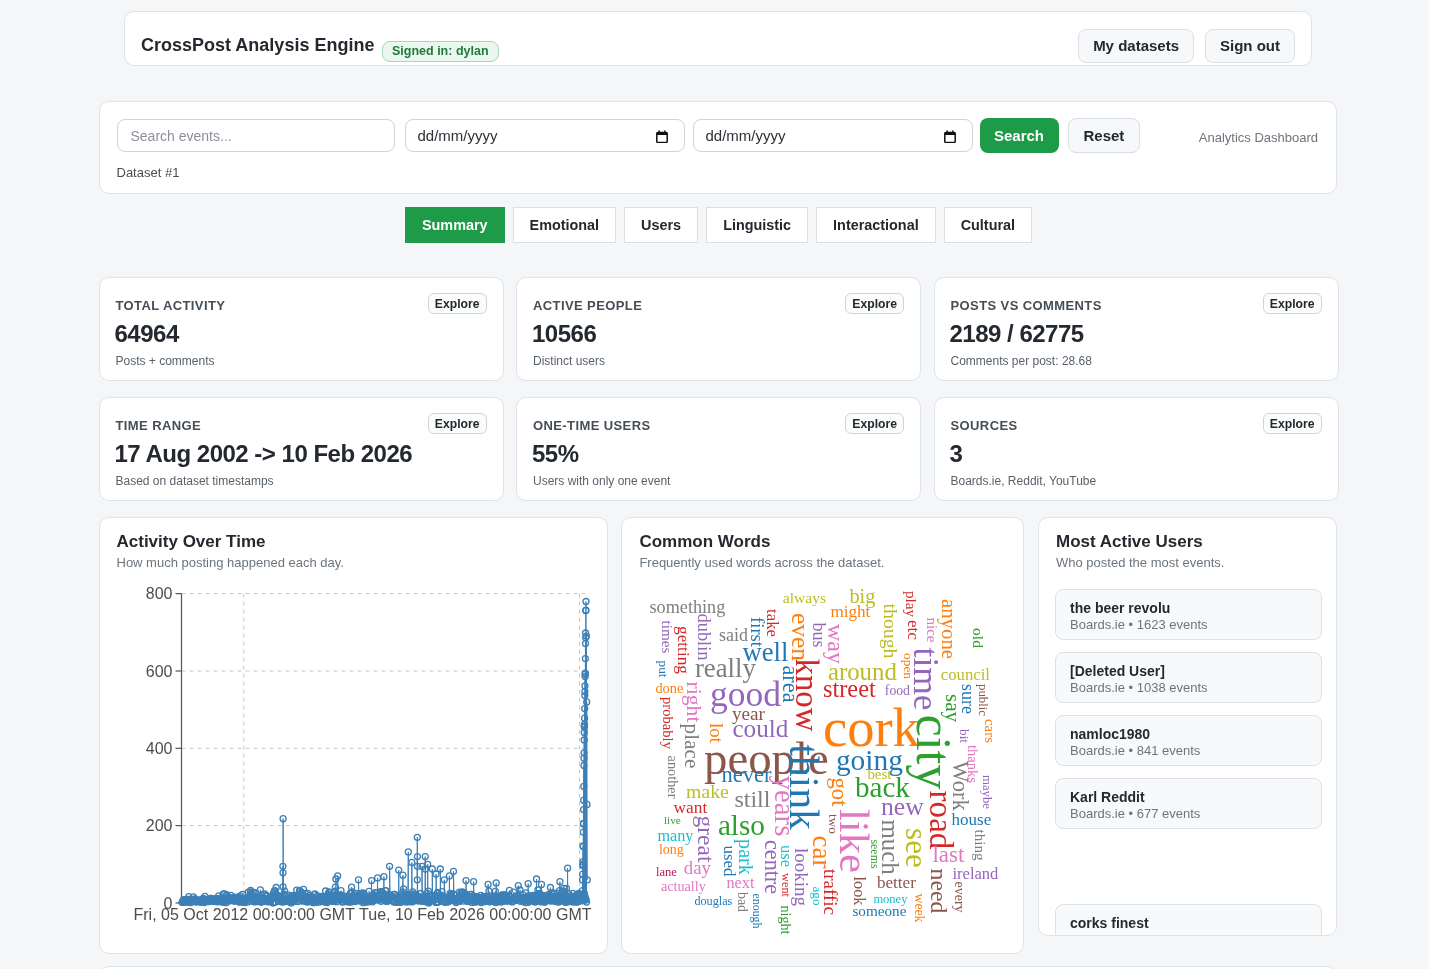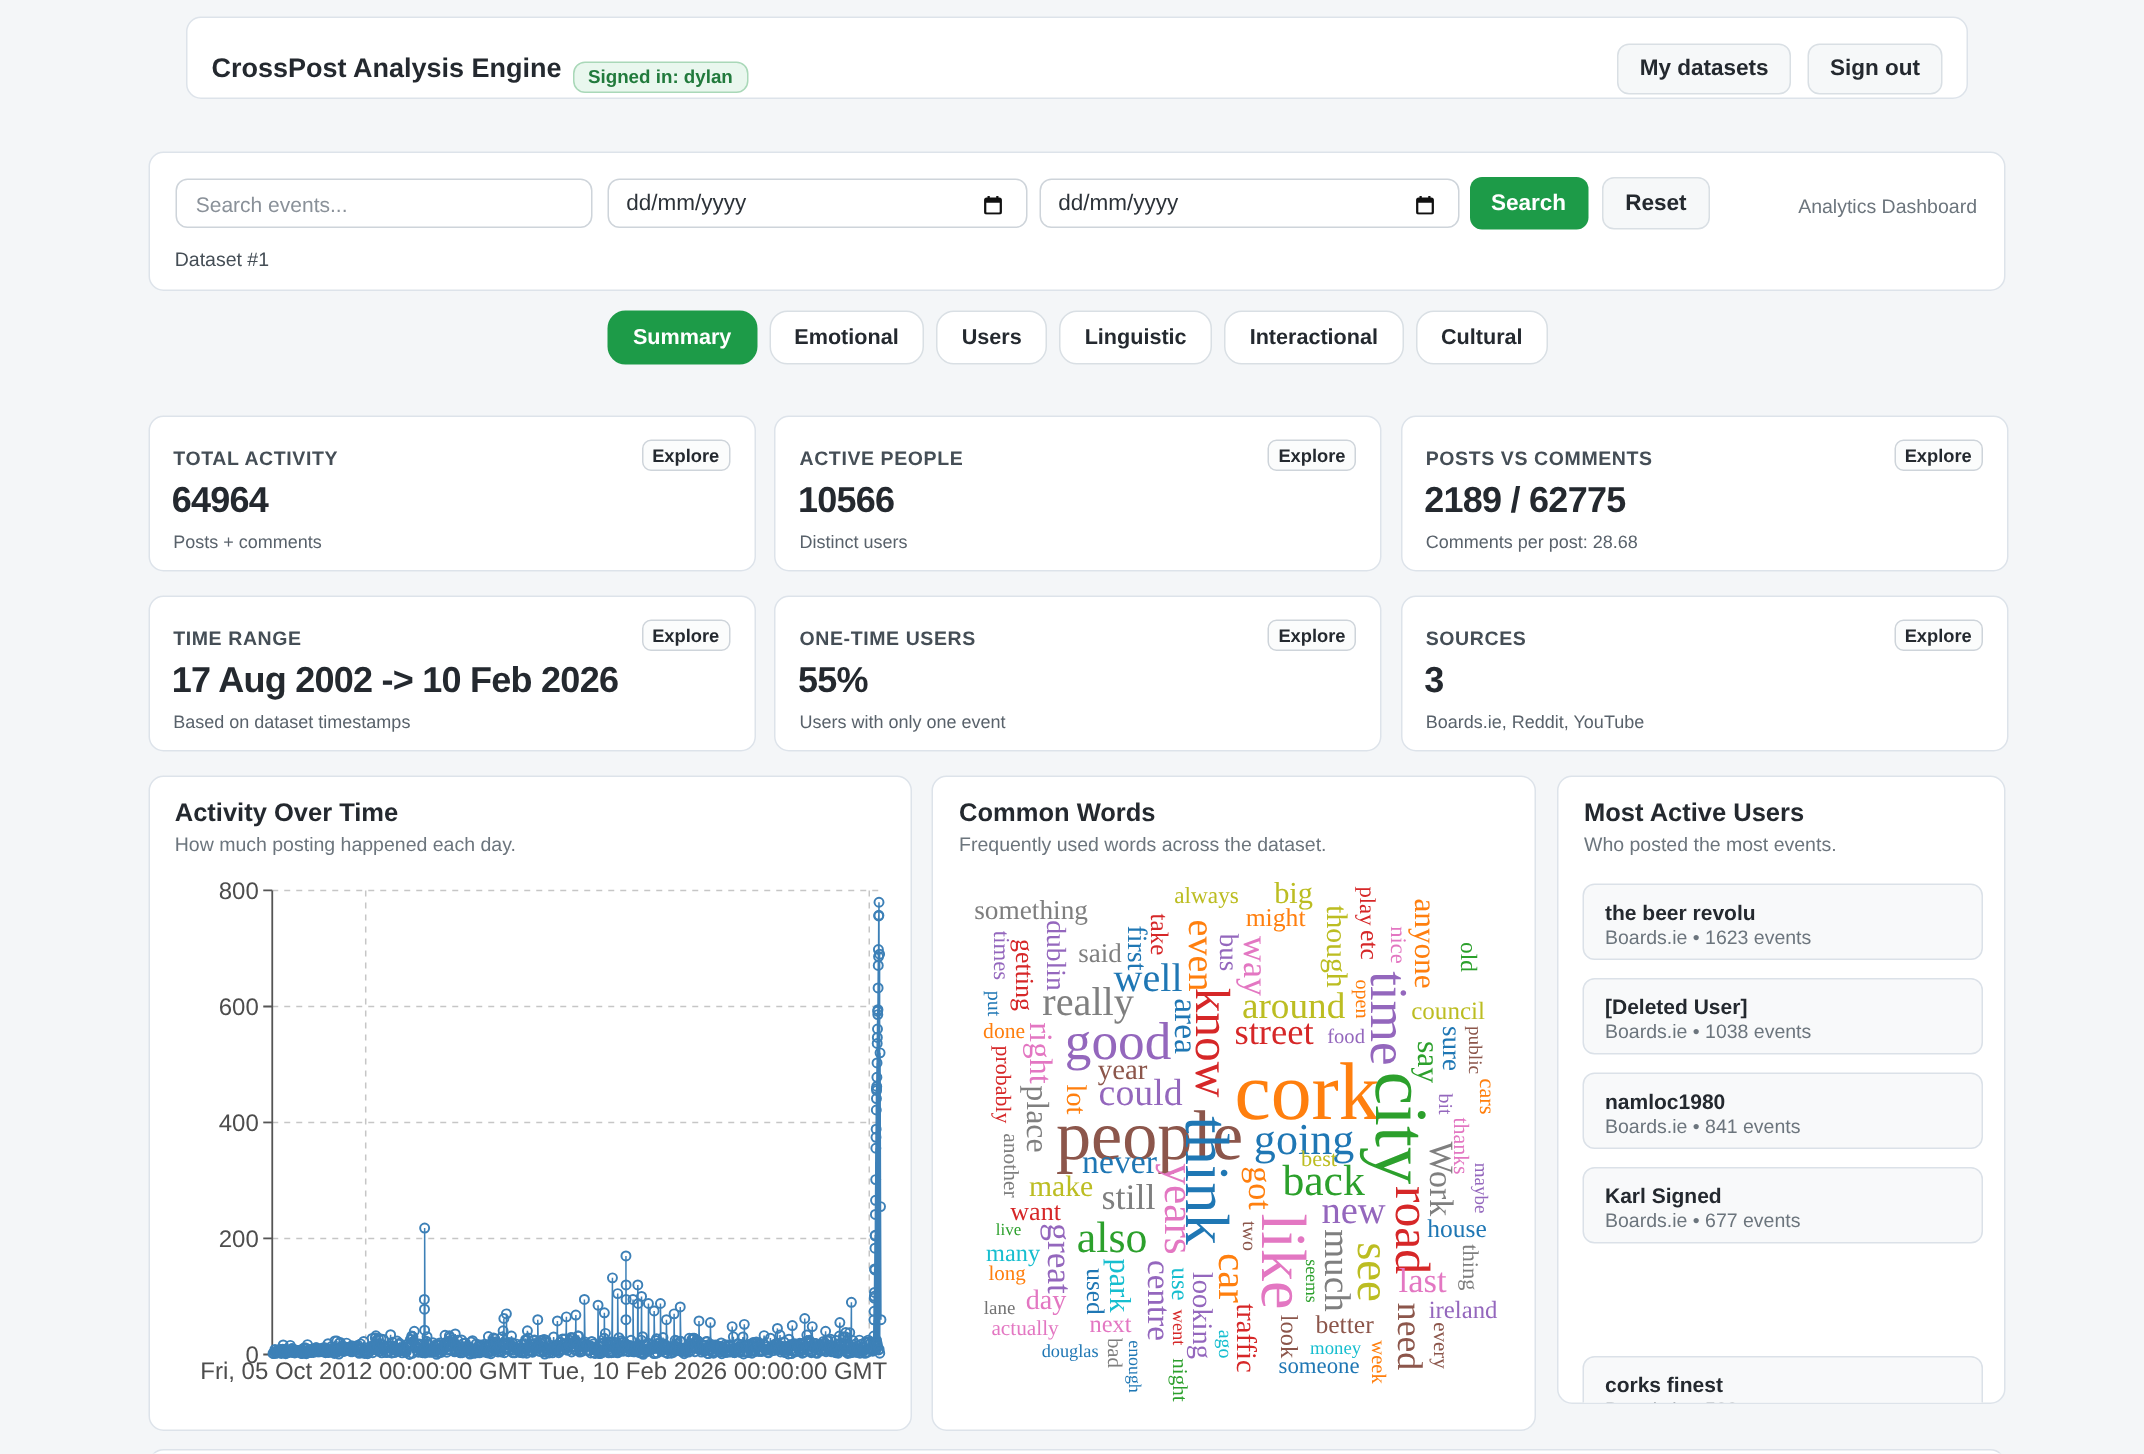--- a/index.html
+++ b/index.html
@@ -14,21 +14,21 @@
   font-size:12.5px; font-weight:bold; }
 
 .input { position:absolute; background:#fff; border:1px solid #ced4da; border-radius:8px;
   height:33px; font-size:14.5px; }
 .ph { color:#8a9199; position:absolute; left:13px; top:8px; font-size:14px; }
 .dtxt { color:#2c3238; position:absolute; left:12px; top:7px; font-size:15px; }
 .calico { position:absolute; top:10px; }
 
 .tabs { position:absolute; left:4px; top:207px; width:1429px; text-align:center; }
 .tab { display:inline-block; margin:0 4px; height:36px; line-height:34px; padding:0 16px;
-  background:#fff; border:1px solid #d9dfe4; border-radius:12px; font-size:14.4px; font-weight:bold; color:#24292f; }
+  background:#fff; border:1px solid #d9dfe4; border-radius:0; font-size:14.4px; font-weight:bold; color:#24292f; }
 .tab.active { background:#1d9b48; border-color:#1d9b48; color:#fff; }
 
 .stat { width:405px; height:104px; }
 .slabel { position:absolute; left:16px; top:20px; font-size:13px; font-weight:bold;
   letter-spacing:0.4px; color:#454e56; }
 .explore { position:absolute; right:16px; top:15px; height:21px; padding:0 6px;
   background:#fbfcfc; border:1px solid #ced4da; border-radius:6px; font-family:inherit;
   font-size:12.2px; font-weight:bold; color:#24292f; }
 .snum { position:absolute; left:15px; top:42px; font-size:24px; letter-spacing:-0.5px; font-weight:bold; color:#24292f; }
 .ssub { position:absolute; left:16px; top:76px; font-size:12px; color:#59626b; }
@@ -1264,21 +1264,21 @@
       <span style="left:252px;top:336px;font-size:11.9px;color:#2ca02c;transform:translate(-50%,-50%) rotate(90deg)">seems</span>
       <span style="left:357px;top:327px;font-size:15.0px;color:#7f7f7f;transform:translate(-50%,-50%) rotate(90deg)">thing</span>
       <span style="left:326px;top:336px;font-size:23.0px;color:#e377c2;transform:translate(-50%,-50%) rotate(0deg)">last</span>
       <span style="left:49px;top:332px;font-size:14.0px;color:#ff7f0e;transform:translate(-50%,-50%) rotate(0deg)">long</span>
       <span style="left:124px;top:339px;font-size:20.2px;color:#17becf;transform:translate(-50%,-50%) rotate(90deg)">park</span>
       <span style="left:107px;top:343px;font-size:16.9px;color:#1f77b4;transform:translate(-50%,-50%) rotate(90deg)">used</span>
       <span style="left:164px;top:338px;font-size:16.5px;color:#17becf;transform:translate(-50%,-50%) rotate(90deg)">use</span>
       <span style="left:199px;top:334px;font-size:27.0px;color:#ff7f0e;transform:translate(-50%,-50%) rotate(90deg)">car</span>
       <span style="left:150px;top:349px;font-size:22.1px;color:#9467bd;transform:translate(-50%,-50%) rotate(90deg)">centre</span>
       <span style="left:75px;top:350px;font-size:18.8px;color:#e377c2;transform:translate(-50%,-50%) rotate(0deg)">day</span>
-      <span style="left:44px;top:354px;font-size:12.6px;color:#737373;transform:translate(-50%,-50%) rotate(0deg)">lane</span>
+      <span style="left:44px;top:354px;font-size:12.6px;color:#be185d;transform:translate(-50%,-50%) rotate(0deg)">lane</span>
       <span style="left:353px;top:356px;font-size:16.5px;color:#9467bd;transform:translate(-50%,-50%) rotate(0deg)">ireland</span>
       <span style="left:179px;top:359px;font-size:19.0px;color:#9467bd;transform:translate(-50%,-50%) rotate(90deg)">looking</span>
       <span style="left:164px;top:367px;font-size:12.3px;color:#d62728;transform:translate(-50%,-50%) rotate(90deg)">went</span>
       <span style="left:118px;top:365px;font-size:16.3px;color:#e377c2;transform:translate(-50%,-50%) rotate(0deg)">next</span>
       <span style="left:61px;top:368px;font-size:14.2px;color:#e377c2;transform:translate(-50%,-50%) rotate(0deg)">actually</span>
       <span style="left:274px;top:365px;font-size:17.1px;color:#8c564b;transform:translate(-50%,-50%) rotate(0deg)">better</span>
       <span style="left:237px;top:373px;font-size:16.3px;color:#8c564b;transform:translate(-50%,-50%) rotate(90deg)">look</span>
       <span style="left:316px;top:373px;font-size:23.8px;color:#8c564b;transform:translate(-50%,-50%) rotate(90deg)">need</span>
       <span style="left:337px;top:379px;font-size:14.0px;color:#8c564b;transform:translate(-50%,-50%) rotate(90deg)">every</span>
       <span style="left:208px;top:374px;font-size:19.0px;color:#d62728;transform:translate(-50%,-50%) rotate(90deg)">traffic</span>
@@ -1302,21 +1302,21 @@
     </div>
     <div class="ucard" style="top:134px">
       <div class="uname">[Deleted User]</div>
       <div class="usub">Boards.ie • 1038 events</div>
     </div>
     <div class="ucard" style="top:197px">
       <div class="uname">namloc1980</div>
       <div class="usub">Boards.ie • 841 events</div>
     </div>
     <div class="ucard" style="top:260px">
-      <div class="uname">Karl Signed</div>
+      <div class="uname">Karl Reddit</div>
       <div class="usub">Boards.ie • 677 events</div>
     </div>
     <div class="ucard" style="top:386px">
       <div class="uname">corks finest</div>
       <div class="usub">Boards.ie • 582 events</div>
     </div>
 </div>
 
 <div class="card" style="left:98.5px;top:966px;width:1238.5px;height:60px"></div>
 </body></html>

